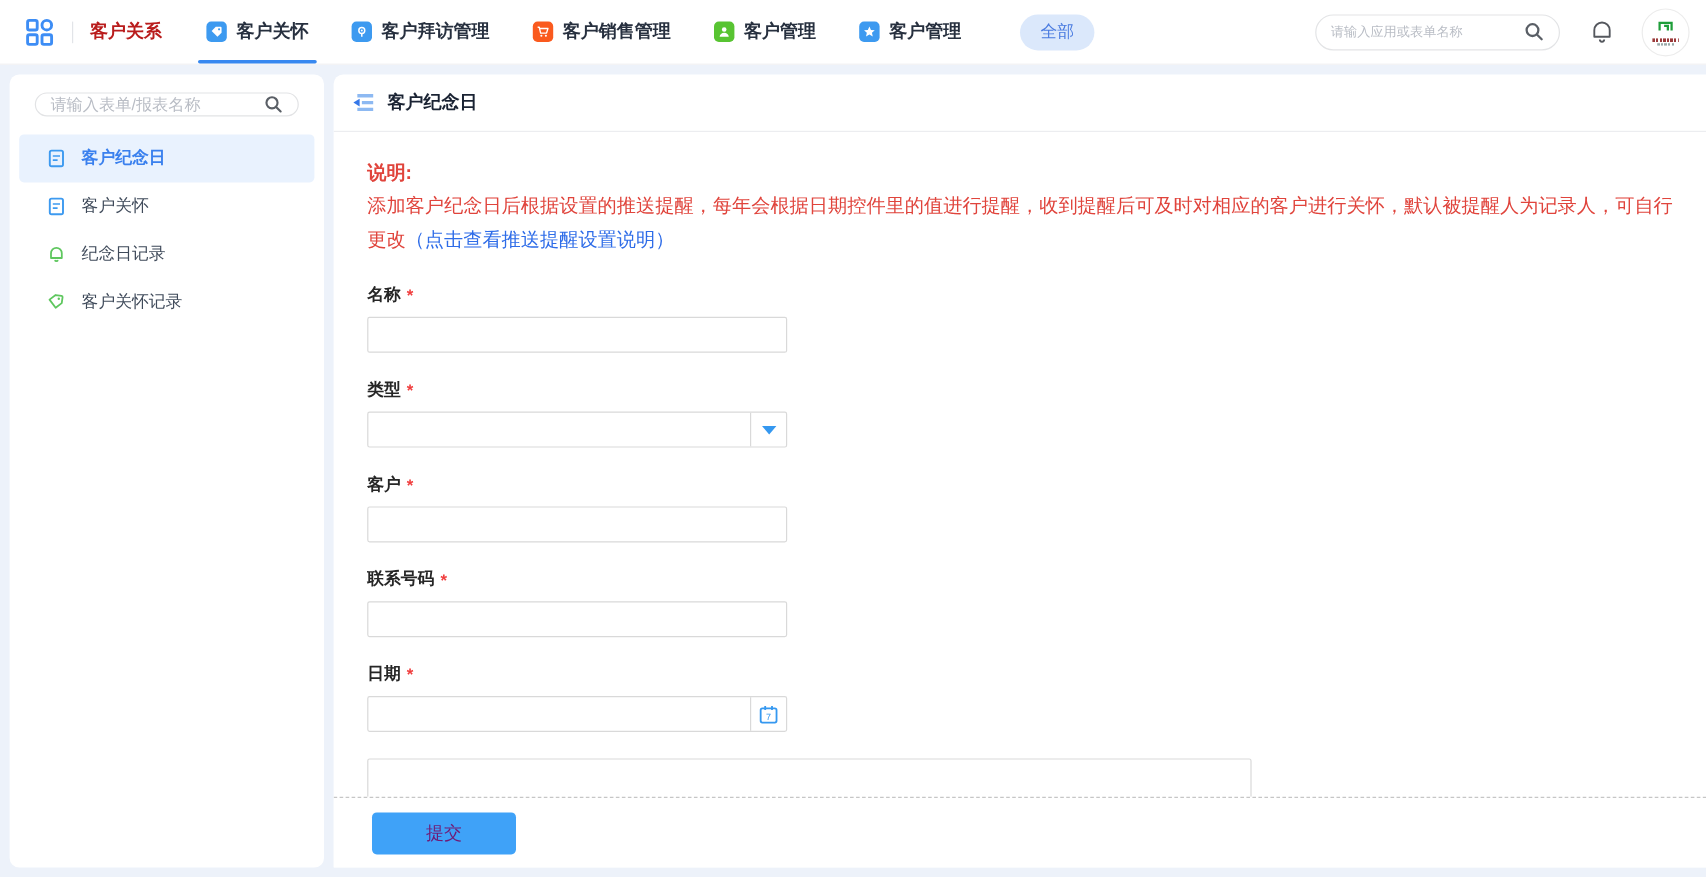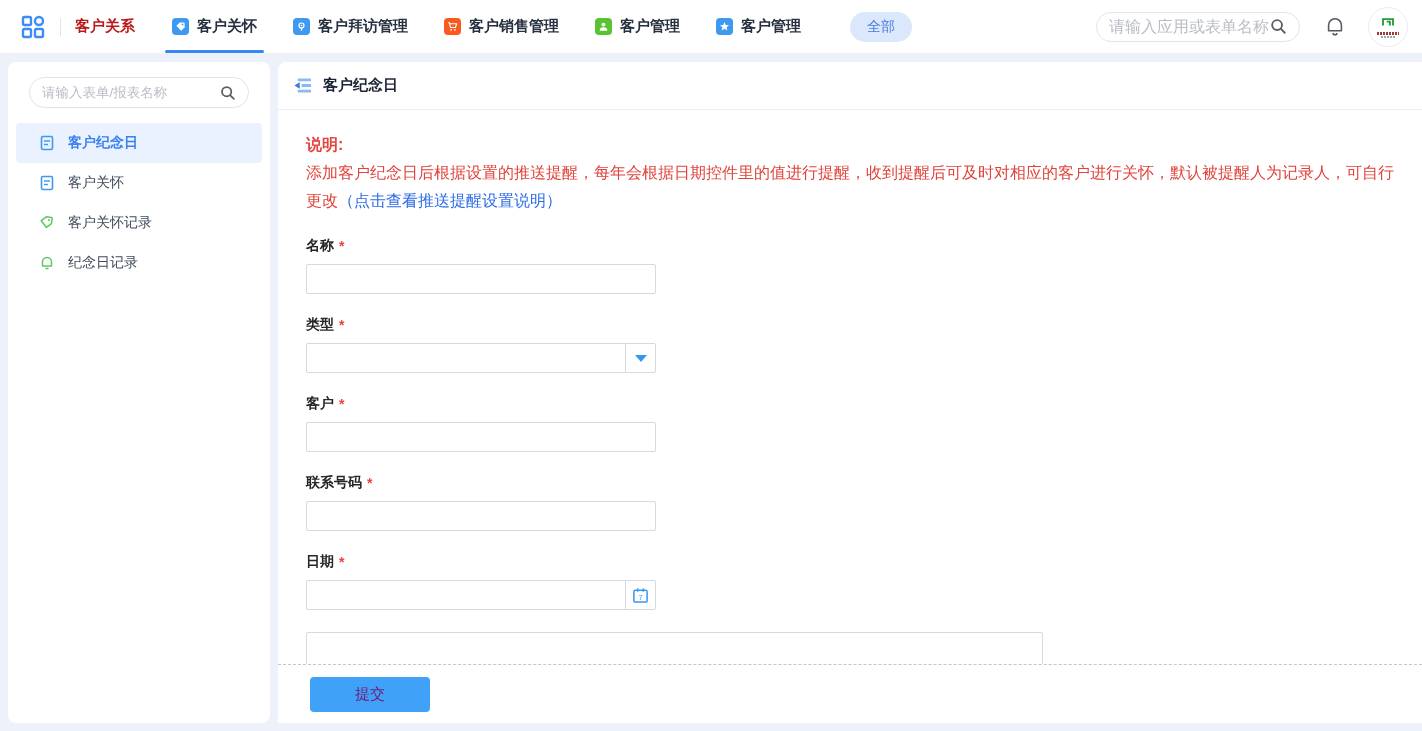--- a/index.html
+++ b/index.html
@@ -13,34 +13,34 @@
   .v-div { width:1px; height:18px; background:#e2e4e8; margin:0 14px; }
   .brand { color:#b91c1c; font-weight:bold; font-size:15px; }
   .tabs { display:flex; align-items:stretch; margin-left:22px; }
   .tab { display:flex; align-items:center; gap:8px; padding:0 15px; cursor:pointer; font-size:15px; color:#27303f; font-weight:bold; position:relative; margin-right:6px; }
   .tab.active::after { content:""; position:absolute; left:8px; right:8px; bottom:0; height:3px; border-radius:2px; background:#3788f0; }
   .tab-ic { width:17px; height:17px; border-radius:4px; display:inline-flex; align-items:center; justify-content:center; flex:none; }
   .tab-ic.blue { background:#3d9af0; } .tab-ic.green { background:#58c432; } .tab-ic.orange { background:#fa5a1e; }
   .all-pill { align-self:center; margin-left:28px; background:#dbe8fb; color:#4a7be0; border-radius:15px; padding:6px 17px; font-size:14px; cursor:pointer; }
   .nav-right { margin-left:auto; display:flex; align-items:center; padding-right:14px; }
   .search-pill { width:204px; height:30px; border:1px solid #e3e4e6; border-radius:16px; display:flex; align-items:center; padding:0 12px; }
-  .search-pill input { border:none; outline:none; flex:1; font-size:16px; color:#333; min-width:0; font-family:inherit; background:transparent; }
+  .search-pill input { border:none; outline:none; flex:1; font-size:11px; color:#333; min-width:0; font-family:inherit; background:transparent; }
   .search-pill input::placeholder { color:#b9bdc5; }
   .bell { margin:0 22px 0 24px; display:inline-flex; cursor:pointer; }
   .avatar { width:40px; height:40px; border-radius:50%; border:1px solid #ececec; background:#fff; display:flex; flex-direction:column; align-items:center; justify-content:center; cursor:pointer; overflow:hidden; }
   .avatar .logo-sub { width:22px; height:3px; margin-top:1px; background:repeating-linear-gradient(90deg,#9b3b3b 0 2px,transparent 2px 3px); }
   .avatar .logo-sub2 { width:14px; height:2px; margin-top:1px; background:repeating-linear-gradient(90deg,#9aa 0 2px,transparent 2px 3px); }
 
   
   .content { display:flex; padding:8px 0 0 8px; height:669px; gap:8px; }
   .sidebar { width:262px; background:#fff; border-radius:8px; padding-top:15px; flex:none; }
   .panel { flex:1; background:#fff; border-radius:8px 0 0 0; display:flex; flex-direction:column; overflow:hidden; }
 
   
-  .side-search { width:220px; margin:0 auto; height:31px; border:1px solid #e2e3e5; border-radius:16px; display:flex; align-items:center; padding:0 12px; }
+  .side-search { width:220px; margin:0 auto; height:20px; border:1px solid #e2e3e5; border-radius:16px; display:flex; align-items:center; padding:0 12px; }
   .side-search input { border:none; outline:none; flex:1; font-size:13.5px; min-width:0; font-family:inherit; background:transparent; }
   .side-search input::placeholder { color:#b9bdc5; }
   .side-list { margin-top:15px; }
   .side-item { height:40px; margin:0 8px; display:flex; align-items:center; gap:13px; padding-left:23px; border-radius:4px; cursor:pointer; color:#3f4a5a; font-size:14px; }
   .side-item.active { background:#e9f2fe; color:#3a80ee; font-weight:bold; }
   .side-ic { width:16px; height:16px; display:inline-flex; flex:none; }
 
   
   .panel-header { height:48px; flex:none; display:flex; align-items:center; gap:11px; padding-left:15px; border-bottom:1px solid #ecedf0; }
   .collapse-ic { width:19px; height:17px; display:inline-flex; cursor:pointer; }
@@ -188,34 +188,34 @@
                 <rect x="2.5" y="1.5" width="11" height="13" rx="1.5" fill="none" stroke="#3d9af0" stroke-width="1.6"></rect>
                 <line x1="5" y1="6" x2="11" y2="6" stroke="#3d9af0" stroke-width="1.4"></line>
                 <line x1="5" y1="9.5" x2="9" y2="9.5" stroke="#3d9af0" stroke-width="1.4"></line>
               </svg>
           </span>
           <span>客户关怀</span>
         </div>
         <div class="side-item">
           <span class="side-ic">
             <svg viewBox="0 0 16 16" width="16" height="16">
+                <path d="M3.5 11 v-4 a4.5 4.5 0 0 1 9 0 v4 Z" fill="none" stroke="#5fc75f" stroke-width="1.5" stroke-linejoin="round"></path>
+                <path d="M6.7 12.8 a1.4 1.4 0 0 0 2.6 0" fill="none" stroke="#5fc75f" stroke-width="1.5"></path>
+              </svg>
+          </span>
+          <span>纪念日记录</span>
+        </div>
+        <div class="side-item">
+          <span class="side-ic">
+            <svg viewBox="0 0 16 16" width="16" height="16">
                 <path d="M2 6.5 L6.5 2 h5 a1 1 0 0 1 1 1 v5 L8 12.5 Z" fill="none" stroke="#5fc75f" stroke-width="1.5" stroke-linejoin="round" transform="rotate(8 8 8)"></path>
                 <circle cx="10" cy="5" r="1" fill="#5fc75f"></circle>
               </svg>
           </span>
           <span>客户关怀记录</span>
-        </div>
-        <div class="side-item">
-          <span class="side-ic">
-            <svg viewBox="0 0 16 16" width="16" height="16">
-                <path d="M3.5 11 v-4 a4.5 4.5 0 0 1 9 0 v4 Z" fill="none" stroke="#5fc75f" stroke-width="1.5" stroke-linejoin="round"></path>
-                <path d="M6.7 12.8 a1.4 1.4 0 0 0 2.6 0" fill="none" stroke="#5fc75f" stroke-width="1.5"></path>
-              </svg>
-          </span>
-          <span>纪念日记录</span>
         </div>
       </div>
     </aside>
 
     <main class="panel">
       <div class="panel-header">
         <span class="collapse-ic">
           <svg viewBox="0 0 20 18" width="19" height="17">
               <line x1="5" y1="3" x2="19" y2="3" stroke="#8db9f2" stroke-width="3"></line>
               <line x1="9" y1="9" x2="19" y2="9" stroke="#8db9f2" stroke-width="3"></line>

